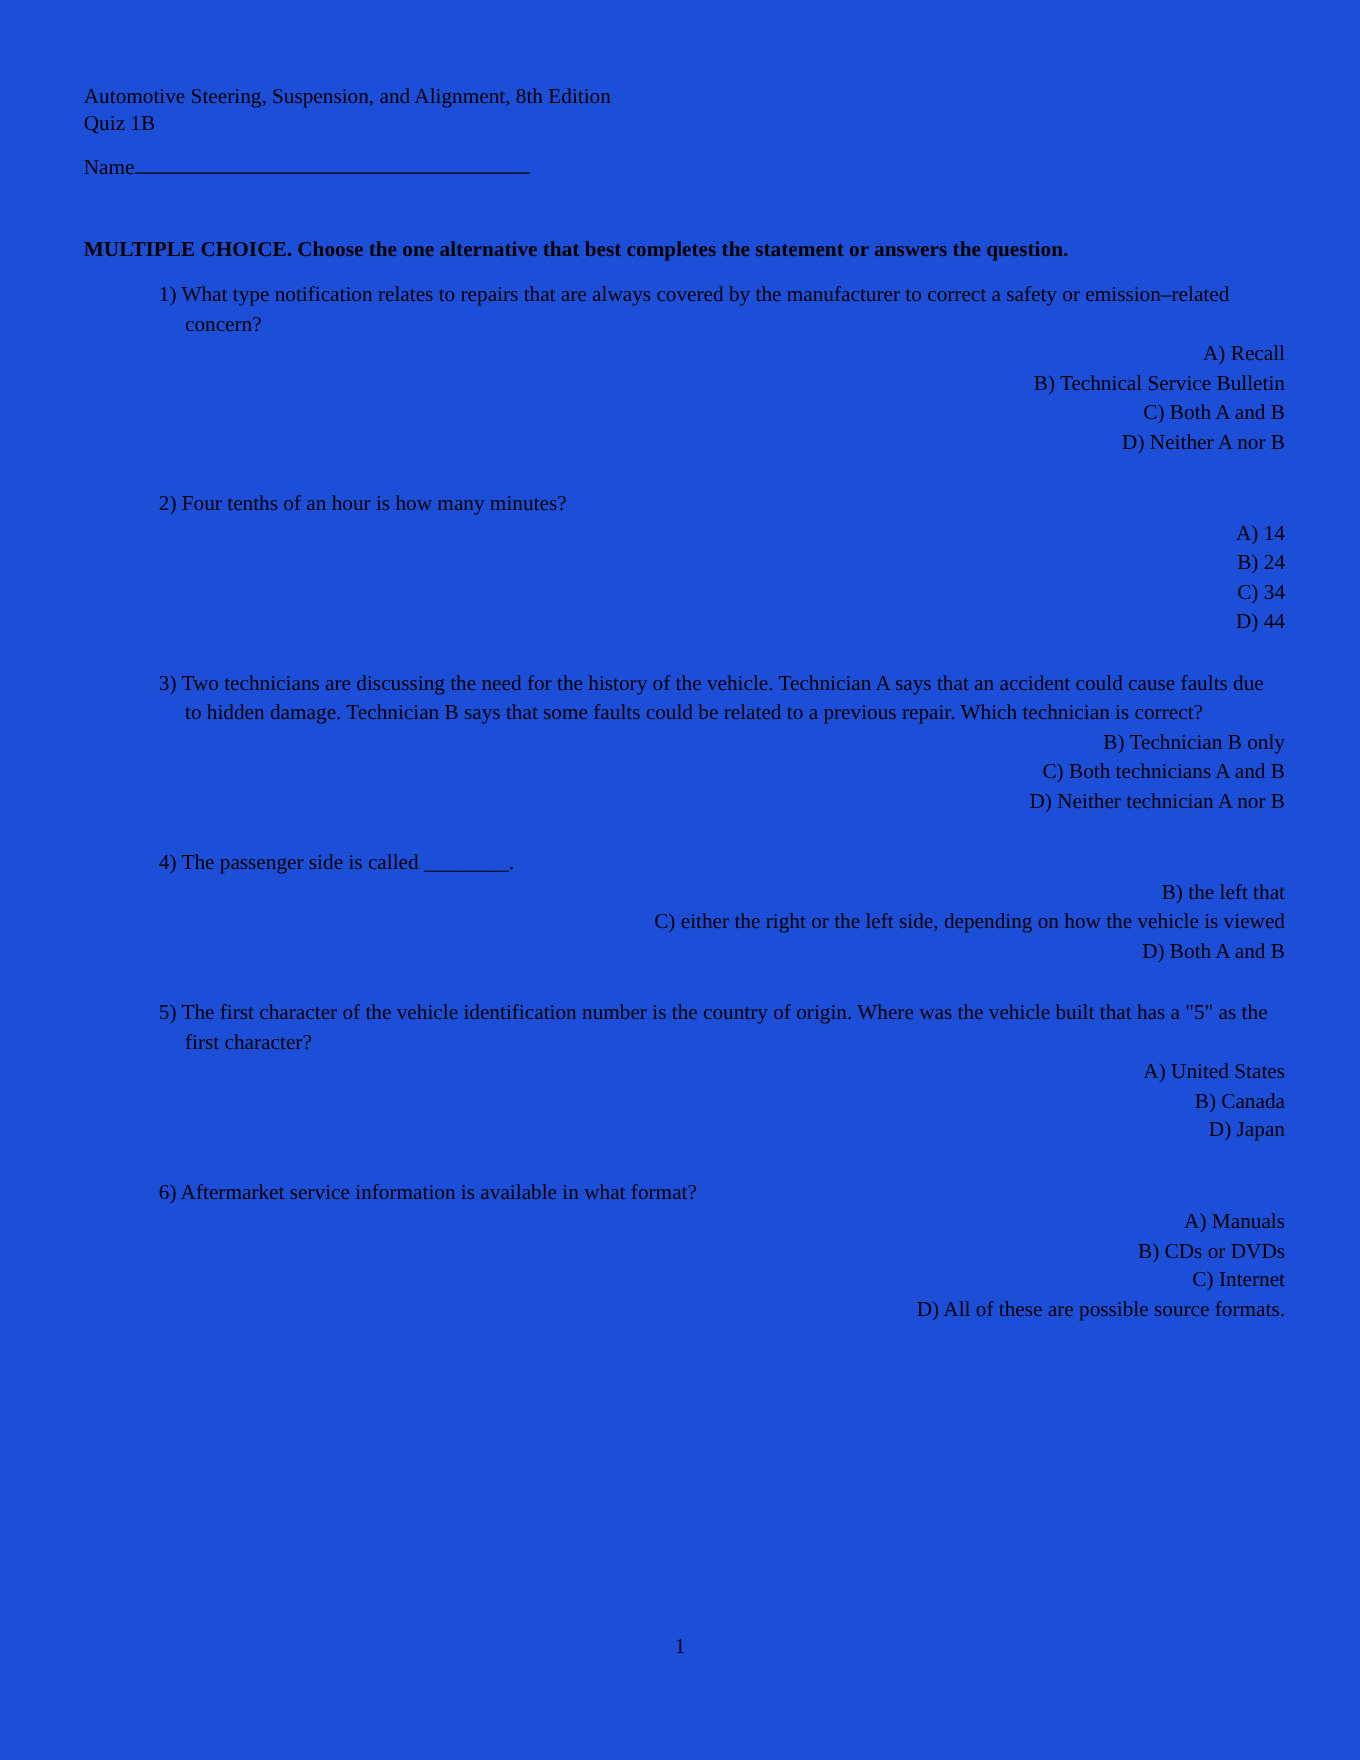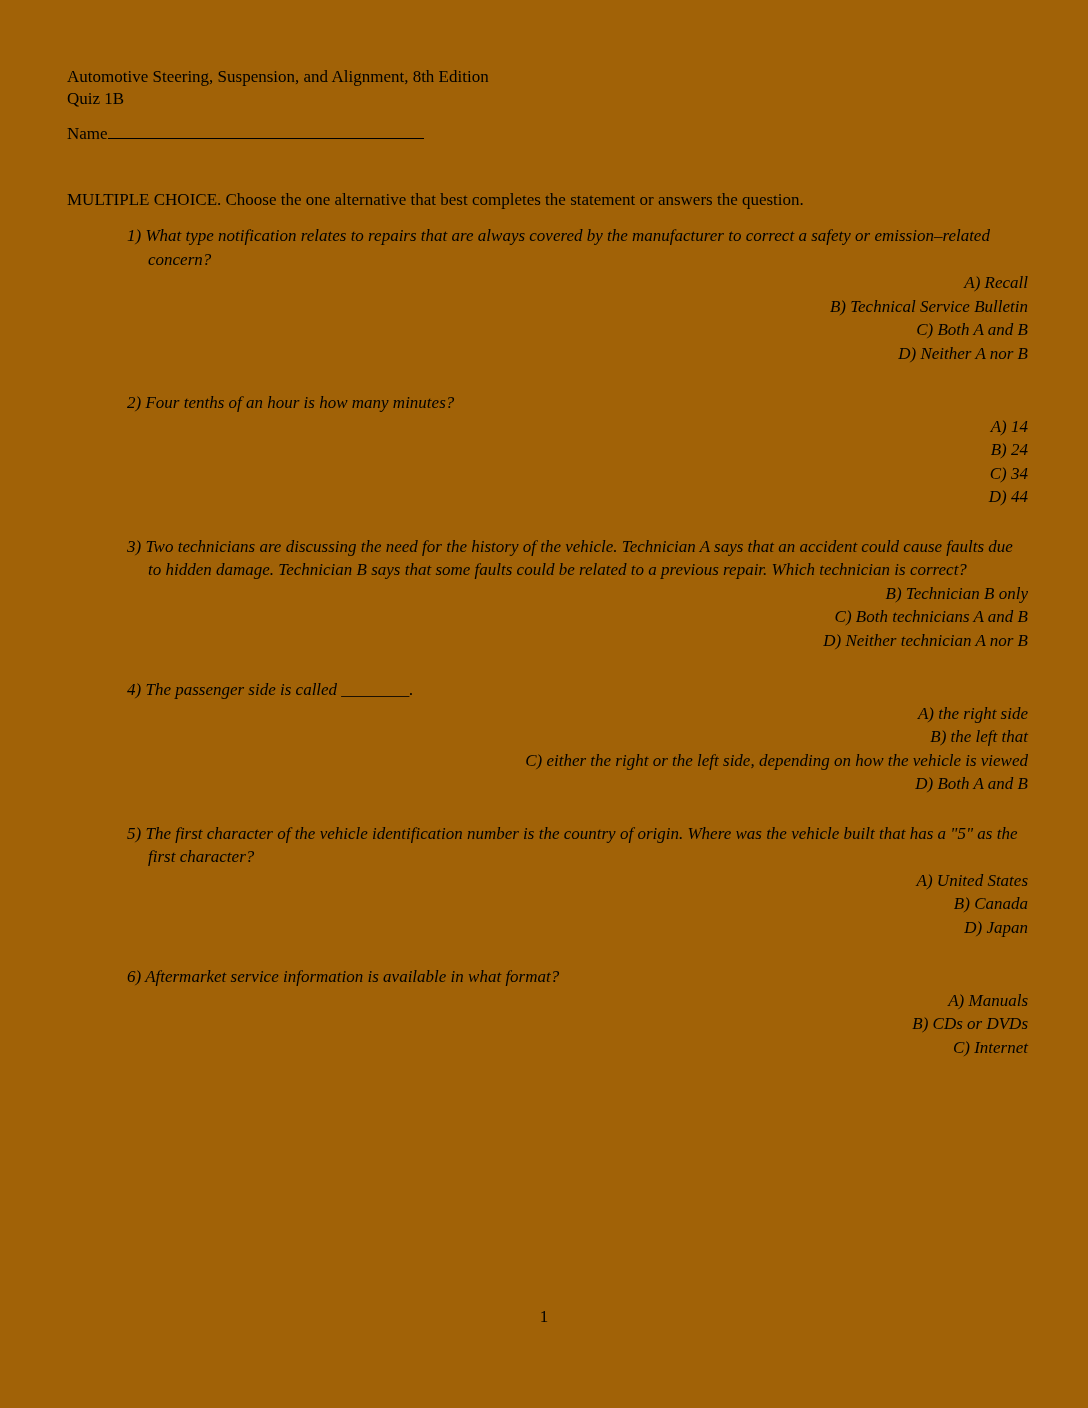--- a/index.html
+++ b/index.html
@@ -10,38 +10,38 @@
     background: #ffffff;
     font-family: "Liberation Serif", "DejaVu Serif", serif;
     font-size: 17px;
     color: #000000;
   }
   .page {
     position: relative;
     width: 1088px;
     height: 1408px;
     padding: 66px 60px 0 67px;
-    background: #a16207;
+    background: #1d4ed8;
   }
   .header-line { line-height: 22px; }
   .name-row { margin-top: 13px; line-height: 22px; white-space: nowrap; }
   .name-line {
     display: inline-block;
     width: 316px;
     height: 15px;
     border-bottom: 1px solid #000;
     vertical-align: baseline;
   }
   .instructions {
     margin-top: 43px;
-    font-weight: normal;
+    font-weight: bold;
     line-height: 23px;
     max-width: 930px;
   }
-  #question-list { margin-top: 13px; font-style: italic; }
+  #question-list { margin-top: 13px; }
   .question { margin-bottom: 26px; padding-left: 60px; }
   .q-stem {
     padding-left: 21px;
     text-indent: -21px;
     max-width: 905px;
     line-height: 23.5px;
   }
   .options { padding-left: 48px; line-height: 23.5px; text-align: right; }
   .option { line-height: 23.5px; }
   .footer {
@@ -92,39 +92,39 @@
         <div class="q-stem"><span>3)</span> <span>Two technicians are discussing the need for the history of the vehicle. Technician A says that an accident could cause faults due to hidden damage. Technician B says that some faults could be related to a previous repair. Which technician is correct?</span></div>
         <div class="options">
           <div class="option">B) Technician B only</div>
           <div class="option">C) Both technicians A and B</div>
           <div class="option">D) Neither technician A nor B</div>
         </div>
       </div>
       <div class="question">
         <div class="q-stem"><span>4)</span> <span>The passenger side is called ________.</span></div>
         <div class="options">
-          <div class="option">A) the right side</div>
           <div class="option">B) the left that</div>
           <div class="option">C) either the right or the left side, depending on how the vehicle is viewed</div>
           <div class="option">D) Both A and B</div>
         </div>
       </div>
       <div class="question">
         <div class="q-stem"><span>5)</span> <span>The first character of the vehicle identification number is the country of origin. Where was the vehicle built that has a "5" as the first character?</span></div>
         <div class="options">
           <div class="option">A) United States</div>
           <div class="option">B) Canada</div>
           <div class="option">D) Japan</div>
         </div>
       </div>
       <div class="question">
         <div class="q-stem"><span>6)</span> <span>Aftermarket service information is available in what format?</span></div>
         <div class="options">
           <div class="option">A) Manuals</div>
           <div class="option">B) CDs or DVDs</div>
           <div class="option">C) Internet</div>
+          <div class="option">D) All of these are possible source formats.</div>
         </div>
       </div>
     </div>
 
   <div class="footer">1</div>
 
 </div>
 
 </body></html>

